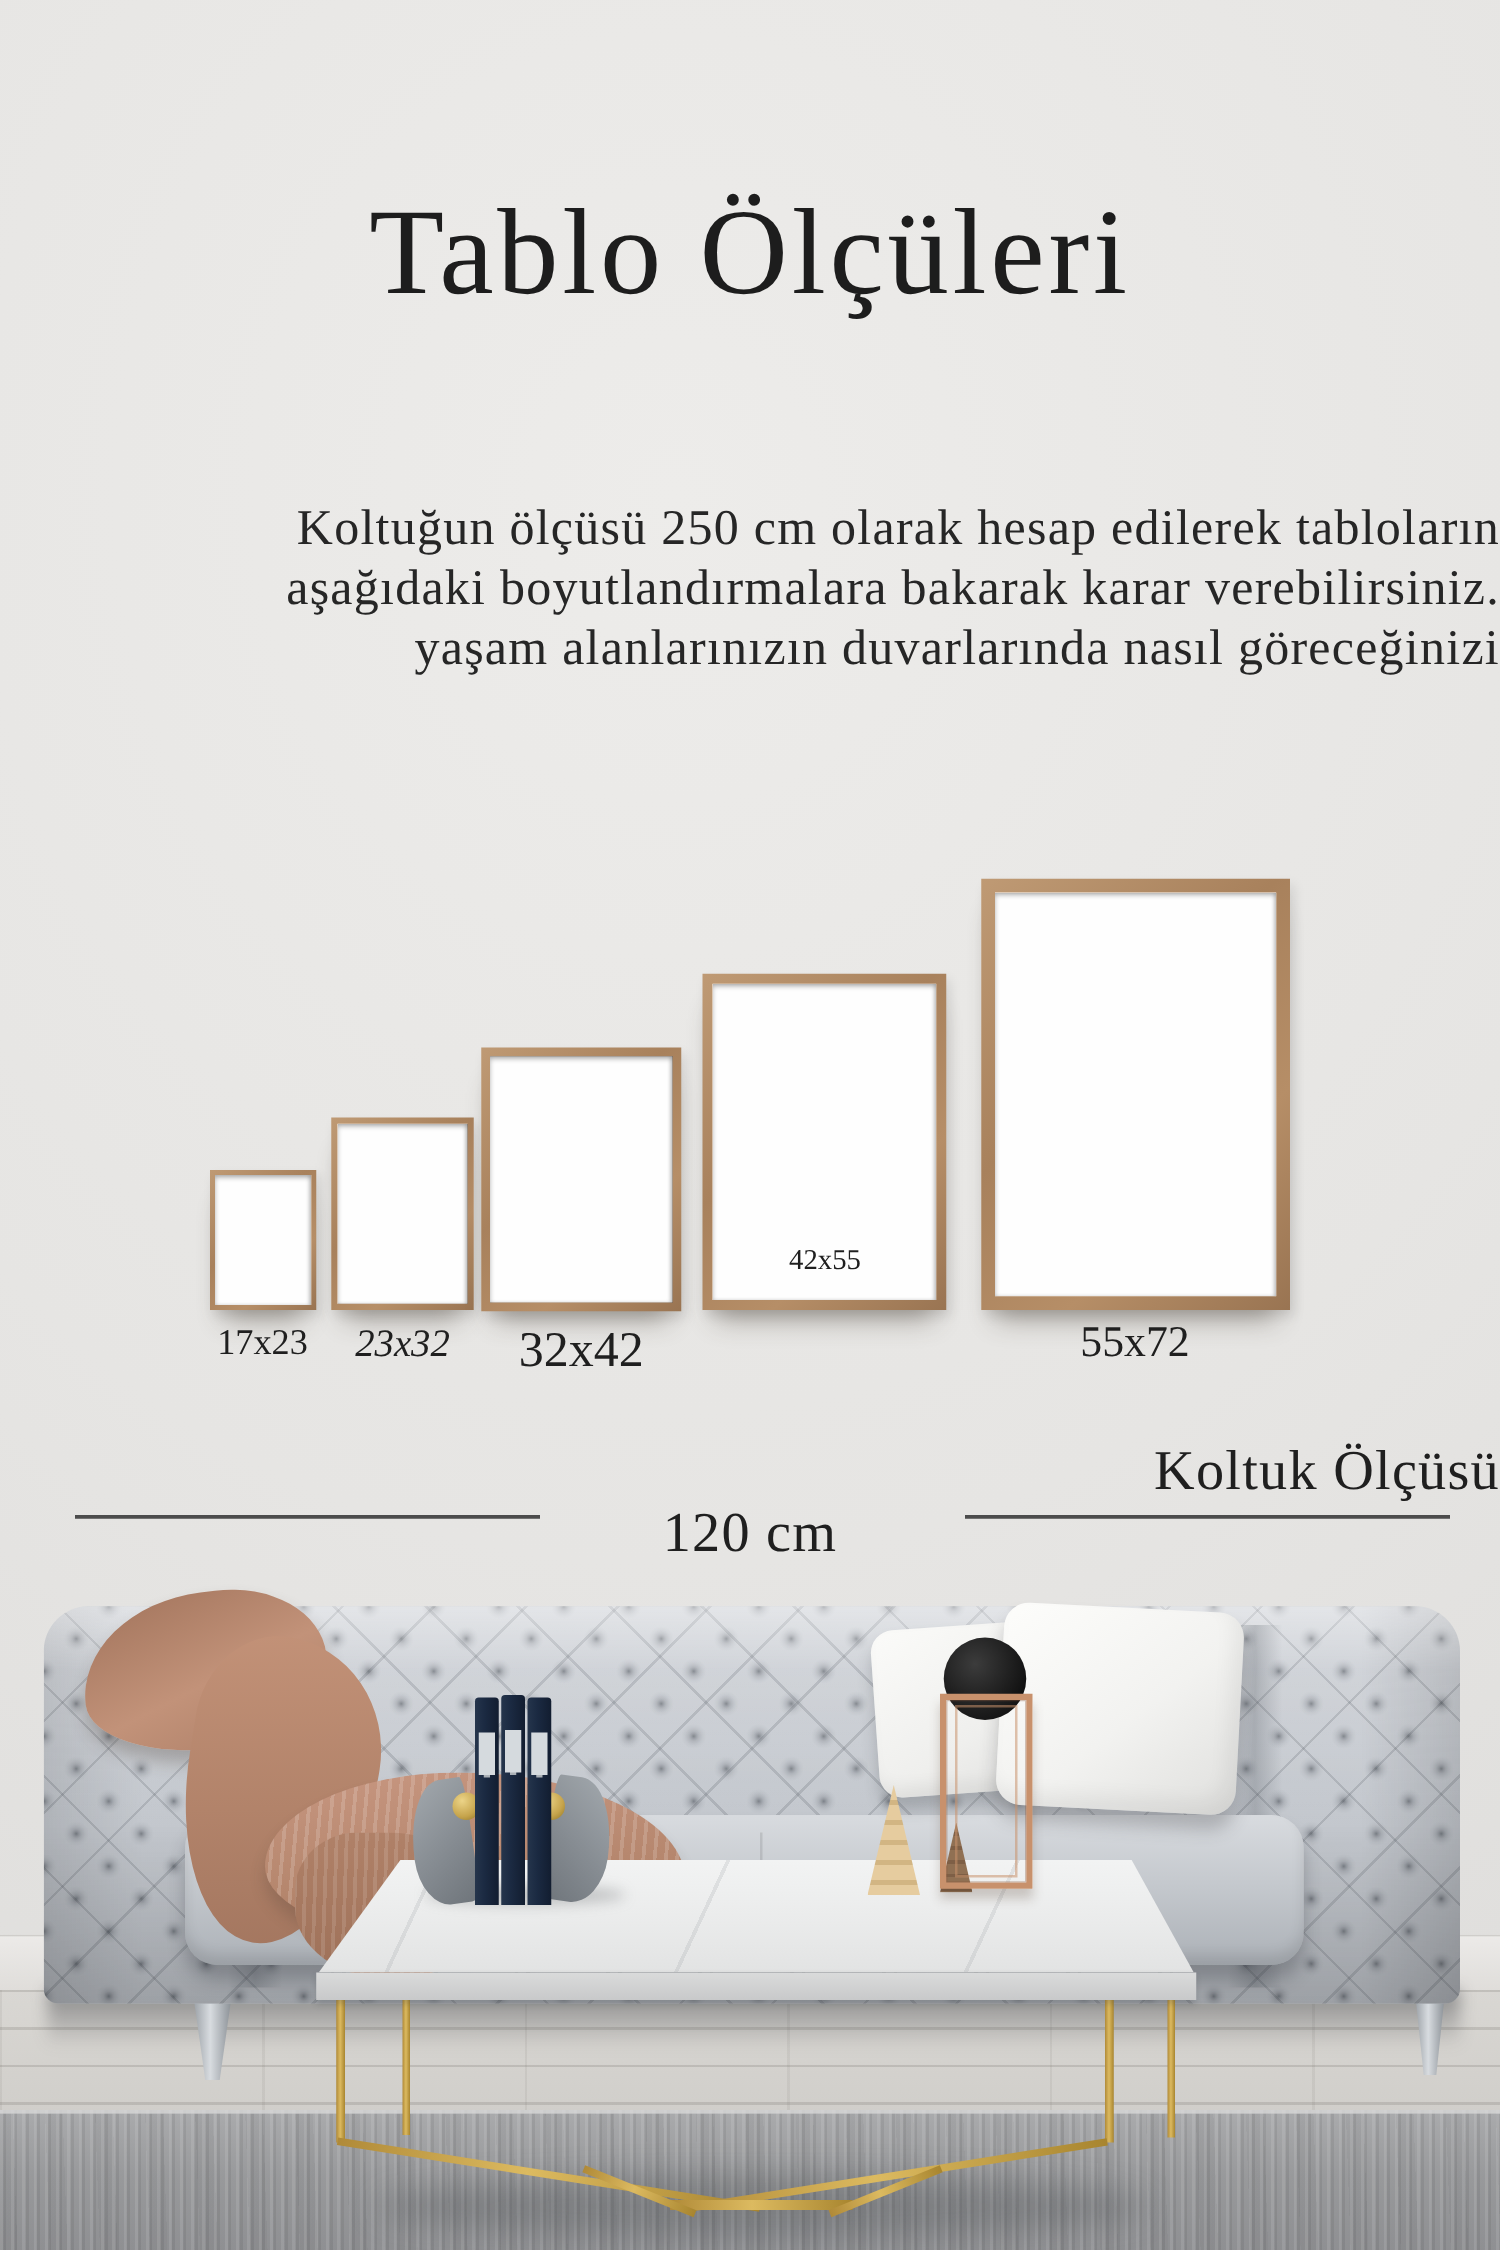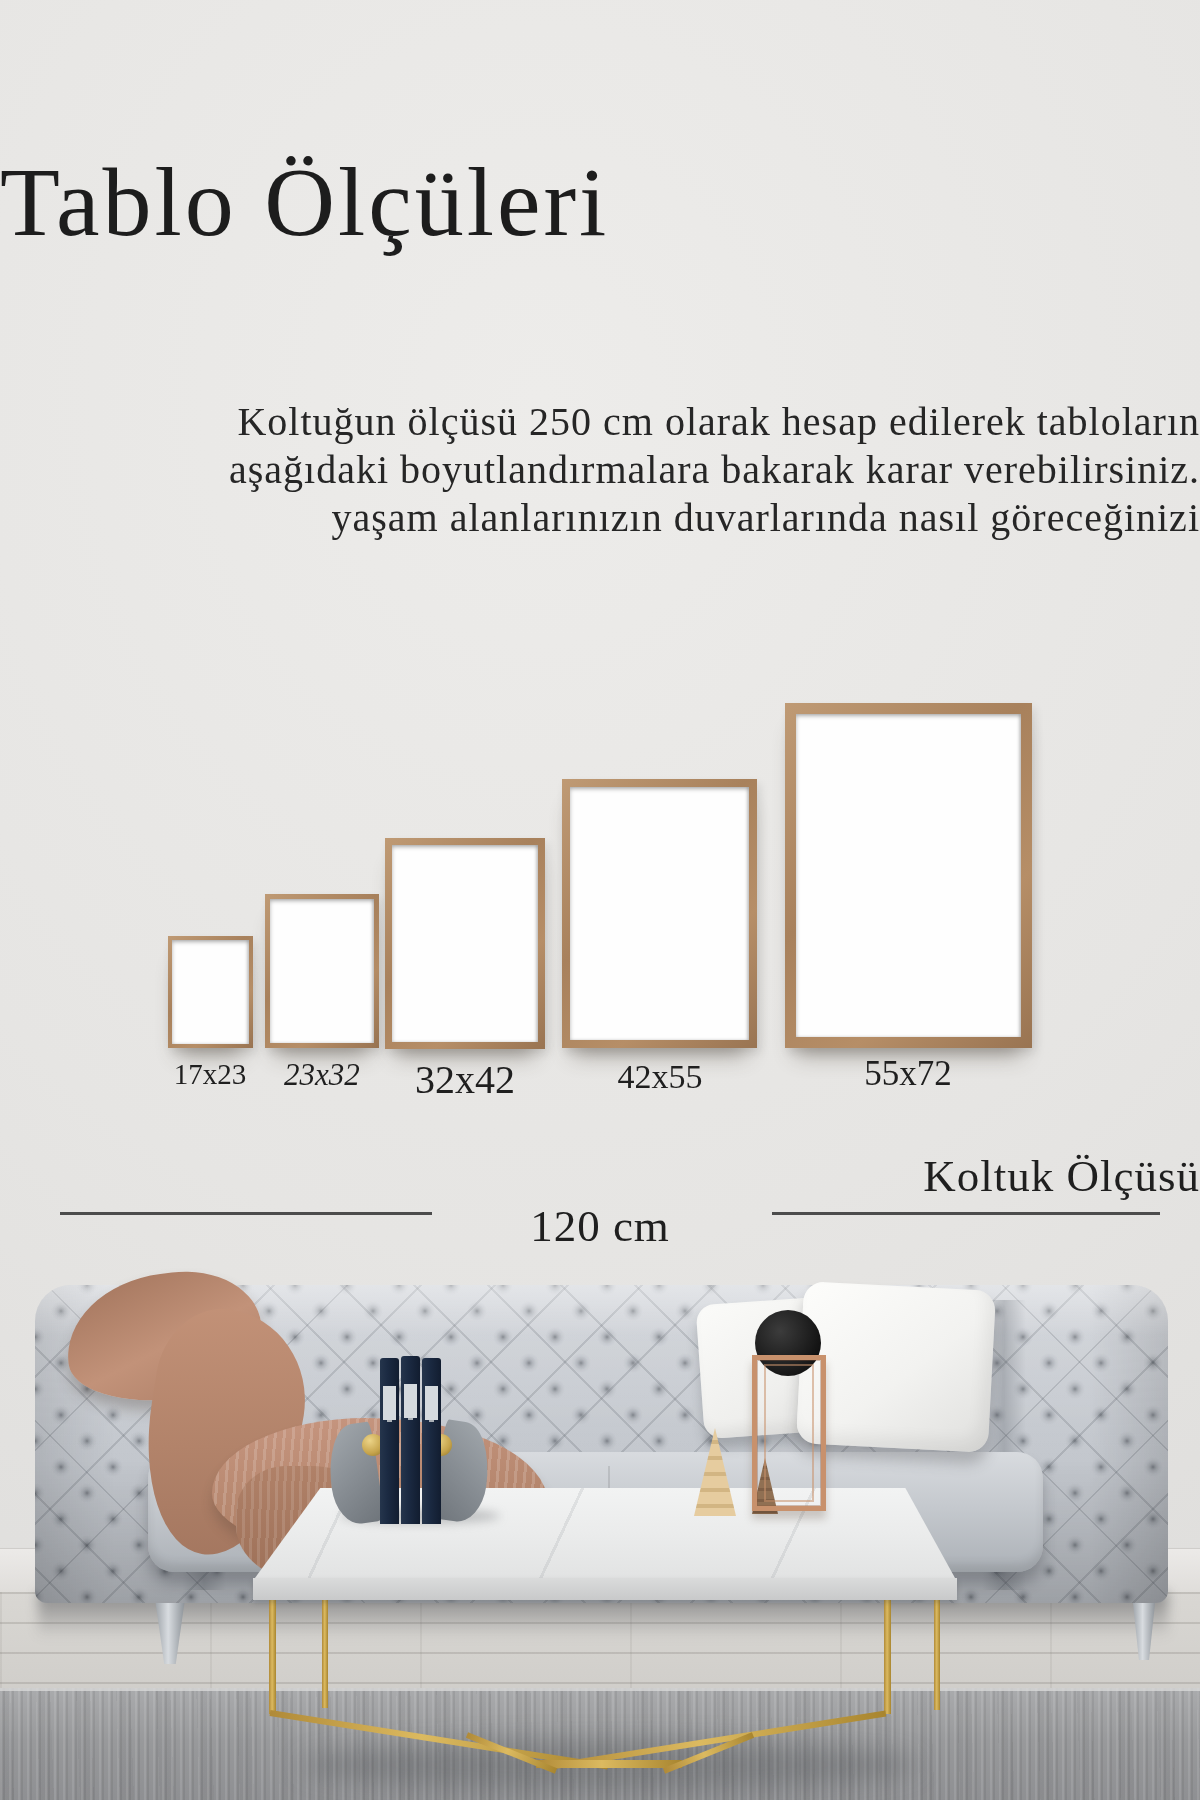--- a/index.html
+++ b/index.html
@@ -2,21 +2,21 @@
 <html><head>
 <meta charset="utf-8">
 <style>
   html,body{margin:0;padding:0;}
   body{width:1200px;height:1800px;overflow:hidden;font-family:"Liberation Serif","DejaVu Serif",serif;}
   .abs{position:absolute;}
   #stage{position:relative;width:1200px;height:1800px;
     background:radial-gradient(130% 95% at 45% 22%, #edecea 0%, #e6e5e3 50%, #dcdbd9 100%);}
 
   
-  .title{left:0;top:146px;width:1200px;font-size:98px;letter-spacing:3px;
+  .title{left:0;top:146px;width:1200px;text-align:center;font-size:98px;letter-spacing:3px;
     color:#1d1d1d;font-weight:400;}
   .desc{left:0;top:398px;width:1200px;text-align:right;font-size:40px;line-height:48px;
     color:#262626;letter-spacing:1px;}
   .measure-title{left:0;top:1150px;width:1200px;text-align:right;font-size:45px;color:#1f1f1f;letter-spacing:1px;}
   .measure-value{left:0;top:1200px;width:1200px;text-align:center;font-size:45px;color:#1f1f1f;letter-spacing:1px;}
   .rule{top:1212px;height:3px;background:#4c4c4c;}
 
   
   .frame{box-sizing:border-box;
     background:linear-gradient(135deg,#bf9a74 0%,#a8815c 40%,#b68e67 70%,#997452 100%);
@@ -60,21 +60,21 @@
   <div class="abs frame" style="left:562px;top:779px;width:195px;height:269px;padding:8px;">
     <div class="art"></div>
     </div>
   <div class="abs frame" style="left:785px;top:703px;width:247px;height:345px;padding:11px;">
     <div class="art"></div>
     </div>
 
   <div class="abs frame-label" style="left:130px;top:1058px;font-size:29px;">17x23</div>
   <div class="abs frame-label" style="left:242px;top:1057px;font-size:31px;font-style:italic;">23x32</div>
   <div class="abs frame-label" style="left:385px;top:1056px;font-size:40px;">32x42</div>
-  <div class="abs frame-label" style="left:580px;top:1058px;font-size:34px;">42x55</div>
+  <div class="abs frame-label" style="left:580px;top:995px;font-size:23px;">42x55</div>
   <div class="abs frame-label" style="left:828px;top:1054px;font-size:35px;">55x72</div>
 
   <div class="abs measure-title">Koltuk Ölçüsü</div>
   <div class="abs measure-value">120 cm</div>
   <div class="abs rule" style="left:60px;width:372px;"></div>
   <div class="abs rule" style="left:772px;width:388px;"></div>
 
   <div class="abs" style="left:0;top:1240px;width:1200px;height:560px;">
 
     <div class="abs" style="left:0;top:308px;width:1200px;height:44px;

